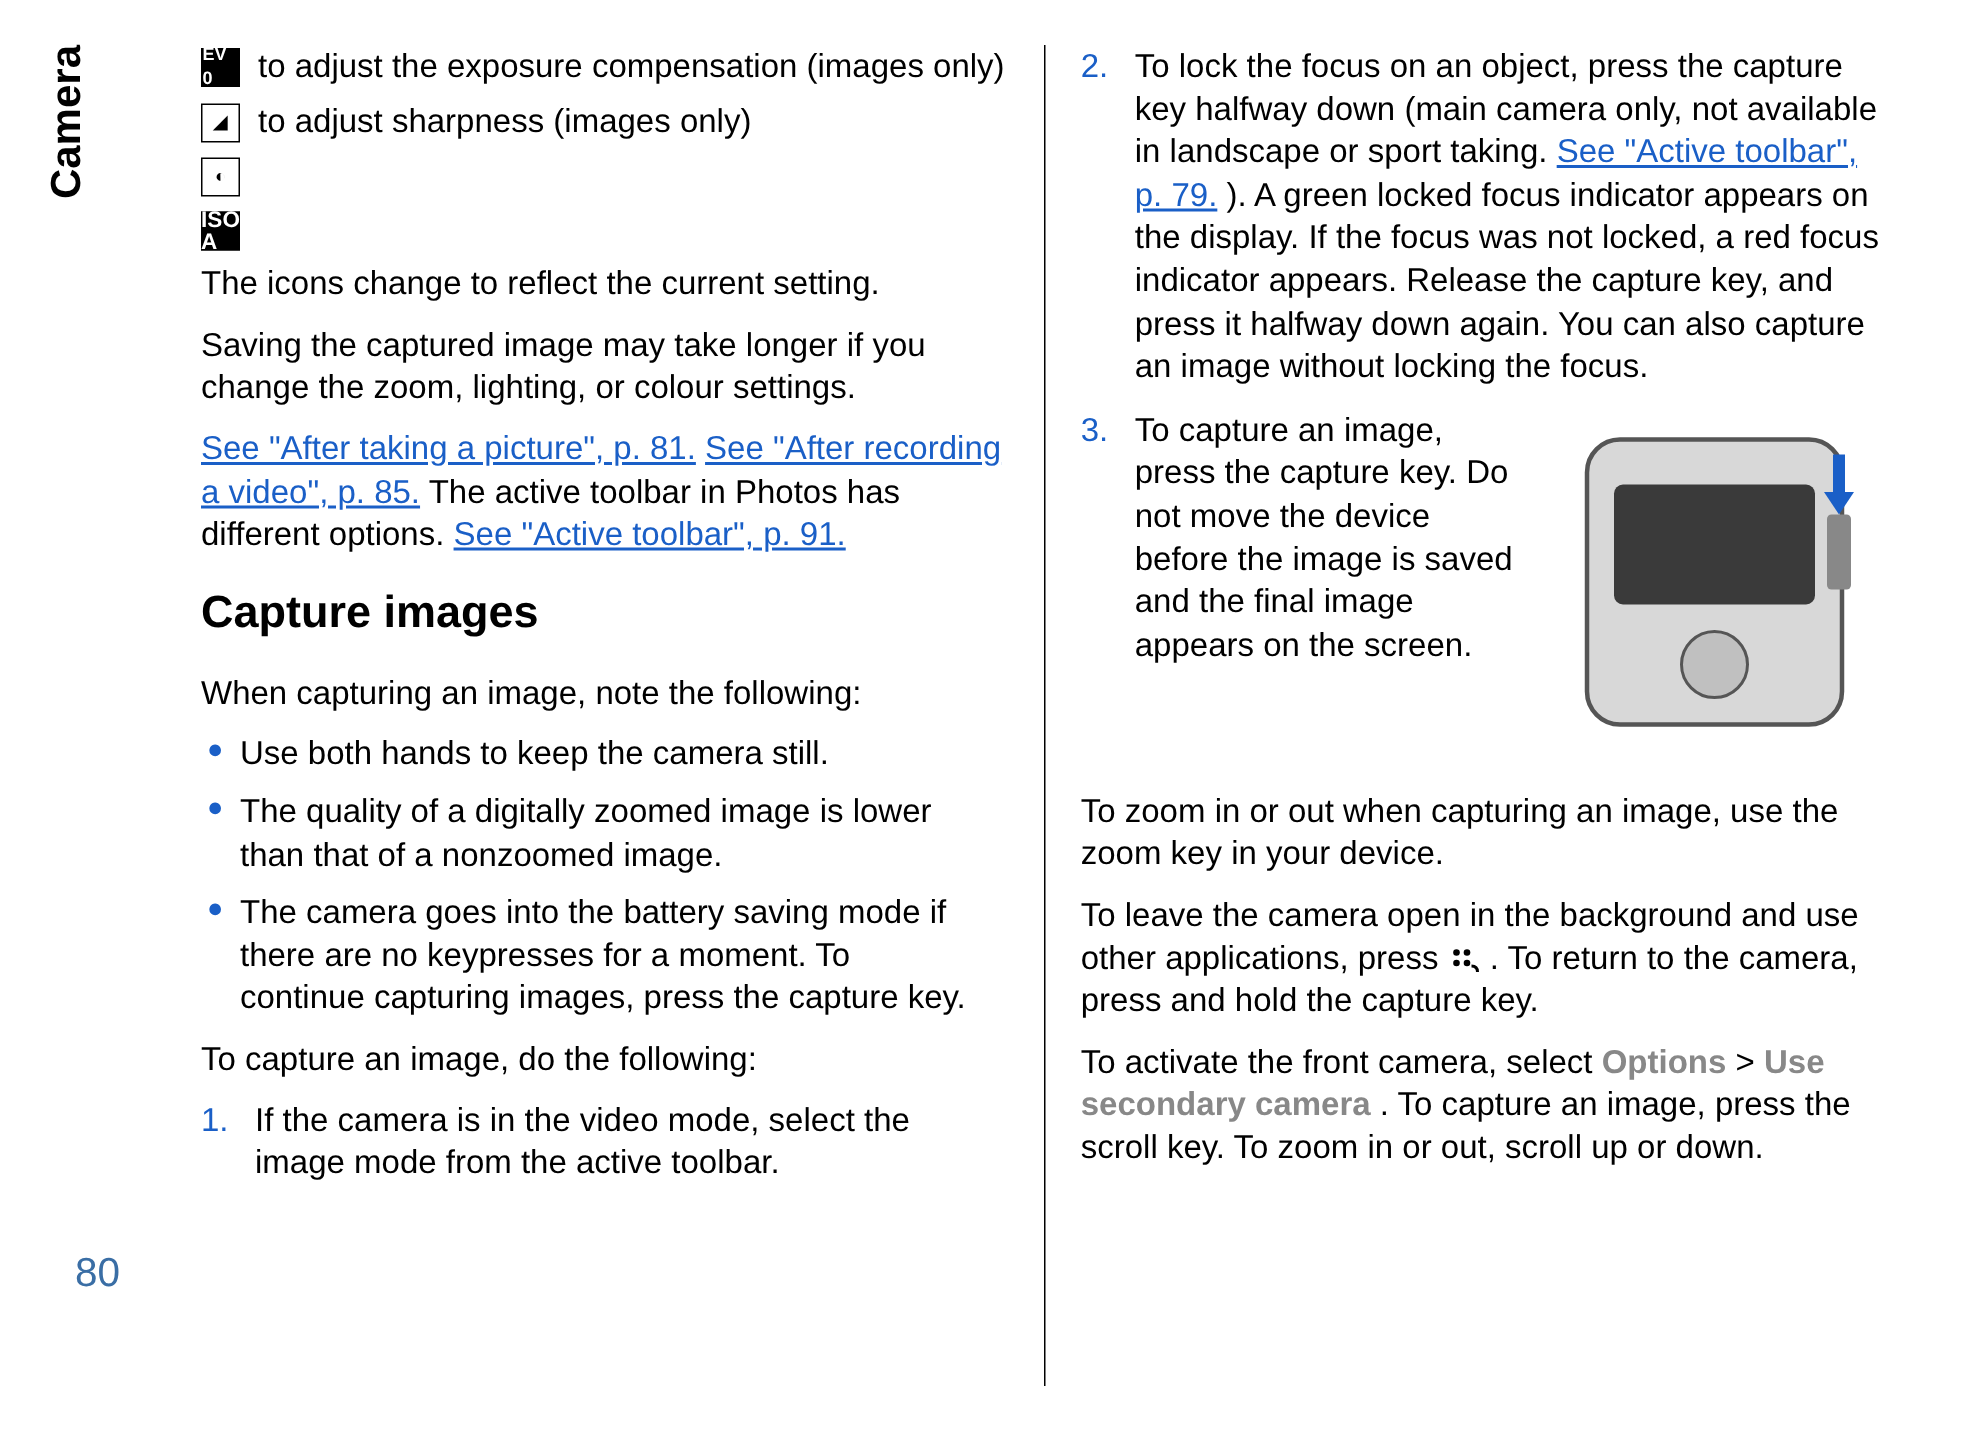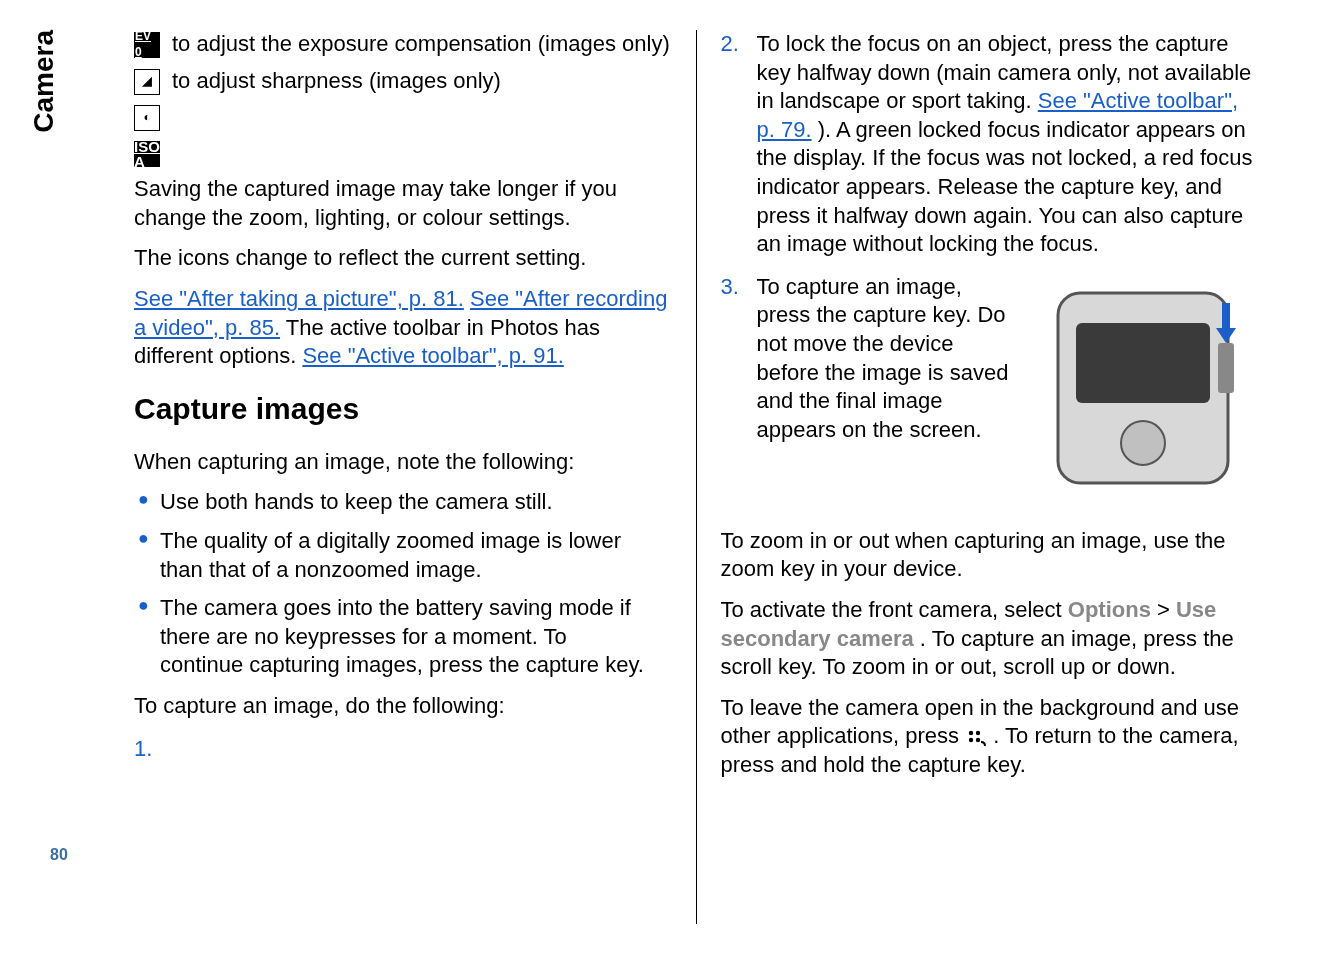--- a/index.html
+++ b/index.html
@@ -1,26 +1,26 @@
 <!DOCTYPE html>
 <html><head>
 <meta charset="utf-8">
 <style>
   html,body{margin:0;padding:0;background:#fff;font-family:Arial,Helvetica,sans-serif;color:#000;}
   .page{width:1322px;height:954px;position:relative;box-sizing:border-box;padding:30px 40px 30px 20px;}
   .side-tab{position:absolute;left:28px;top:30px;writing-mode:vertical-rl;transform:rotate(180deg);font-weight:bold;font-size:28px;}
-  .page-num{position:absolute;left:50px;bottom:90px;font-weight:bold;color:#3a6ea5;font-size:16px;}
+  .page-num{position:absolute;left:50px;bottom:90px;font-weight:normal;color:#3a6ea5;font-size:27px;}
   .cols{display:flex;height:100%;margin-left:90px;}
   .col{flex:1;padding:0 24px;box-sizing:border-box;font-size:22px;line-height:1.3;}
   .col+.col{border-left:1.5px solid #000;}
   p{margin:0 0 12px 0;}
   h2{font-size:30px;font-weight:bold;margin:18px 0 20px 0;}
   .icon-row{display:flex;align-items:flex-start;margin-bottom:8px;}
   .icon-box{width:24px;height:24px;min-width:24px;margin-right:12px;margin-top:2px;display:flex;align-items:center;justify-content:center;border:1.5px solid #000;font-size:12px;font-weight:bold;background:#fff;}
-  .icon-box.dark{background:#000;color:#fff;text-decoration:underline;}
+  .icon-box.dark{background:#000;color:#fff;}
   .icon-iso{font-size:15px;line-height:1;text-align:left;}
   .link{color:#1a5fc7;text-decoration:underline;cursor:pointer;}
   ul.bullets{list-style:none;padding:0;margin:0 16px 12px 0;}
   ul.bullets li{position:relative;padding-left:26px;margin-bottom:10px;}
   ul.bullets li::before{content:"●";color:#1a5fc7;position:absolute;left:4px;top:0;font-size:18px;}
   ol.steps{list-style:none;padding:0;margin:0;}
   ol.steps li{position:relative;padding-left:36px;margin-bottom:14px;}
   ol.steps li .num{position:absolute;left:0;top:0;color:#1a5fc7;font-weight:normal;}
   .ui-label{color:#888;font-weight:bold;}
   .inline-icon{display:inline-flex;width:22px;height:22px;vertical-align:middle;align-items:center;justify-content:center;font-size:14px;color:#000;}
@@ -47,22 +47,22 @@
         <span class="icon-box">◢</span>
         <span> to adjust sharpness (images only)</span>
       </div>
       <div class="icon-row">
         <span class="icon-box">◐</span>
       </div>
       <div class="icon-row">
         <span class="icon-box dark icon-iso">ISO A</span>
       </div>
 
+      <p>The icons change to reflect the current setting.</p>
       <p>Saving the captured image may take longer if you change the zoom, lighting, or colour settings.</p>
-      <p>The icons change to reflect the current setting.</p>
 
       <p>
         <span class="link">See "After taking a picture", p. 81.</span>
         <span> </span>
         <span class="link">See "After recording a video", p. 85.</span>
         <span> The active toolbar in Photos has different options. </span>
         <span class="link">See "Active toolbar", p. 91.</span>
       </p>
 
       <h2>Capture images</h2>
@@ -72,20 +72,21 @@
         <li>Use both hands to keep the camera still.</li>
         <li>The quality of a digitally zoomed image is lower than that of a nonzoomed image.</li>
         <li>The camera goes into the battery saving mode if there are no keypresses for a moment. To continue capturing images, press the capture key.</li>
       </ul>
 
       <p>To capture an image, do the following:</p>
 
       <ol class="steps">
         <li>
           <span class="num">1.</span>
+          <span>If the camera is in the video mode, select the image mode from the active toolbar.</span>
         </li>
       </ol>
     </div>
 
     <div class="col">
       <ol class="steps">
         <li>
           <span class="num">2.</span>
           <span>To lock the focus on an object, press the capture key halfway down (main camera only, not available in landscape or sport taking. </span>
           <span class="link">See "Active toolbar", p. 79.</span>
@@ -103,35 +104,35 @@
               <path d="M188 55 L198 70 L208 55 Z" fill="#1a5fc7"></path>
             </svg>
           </span>
           <span>To capture an image, press the capture key. Do not move the device before the image is saved and the final image appears on the screen.</span>
         </li>
       </ol>
 
       <p>To zoom in or out when capturing an image, use the zoom key in your device.</p>
 
       <p>
-        <span>To activate the front camera, select </span>
-        <span class="ui-label">Options</span>
-        <span> &gt; </span>
-        <span class="ui-label">Use secondary camera</span>
-        <span>. To capture an image, press the scroll key. To zoom in or out, scroll up or down.</span>
-      </p>
-
-      <p>
         <span>To leave the camera open in the background and use other applications, press </span>
         <span class="inline-icon">
           <svg viewBox="0 0 20 20" width="20" height="20">
             <circle cx="5" cy="5" r="2.2" fill="#000"></circle>
               <circle cx="12" cy="5" r="2.2" fill="#000"></circle>
             <circle cx="5" cy="12" r="2.2" fill="#000"></circle>
               <circle cx="12" cy="12" r="2.2" fill="#000"></circle>
             <path d="M15 14 q4 0 4 4" stroke="#000" stroke-width="2" fill="none"></path>
           </svg>
         </span>
         <span> . To return to the camera, press and hold the capture key.</span>
       </p>
+
+      <p>
+        <span>To activate the front camera, select </span>
+        <span class="ui-label">Options</span>
+        <span> &gt; </span>
+        <span class="ui-label">Use secondary camera</span>
+        <span>. To capture an image, press the scroll key. To zoom in or out, scroll up or down.</span>
+      </p>
     </div>
   </div>
 </div>
 
 </body></html>

